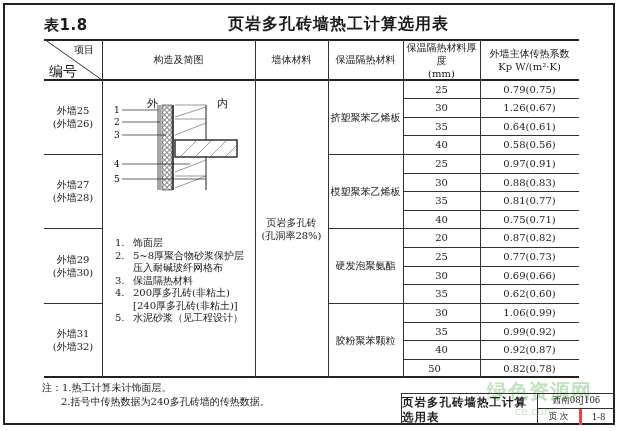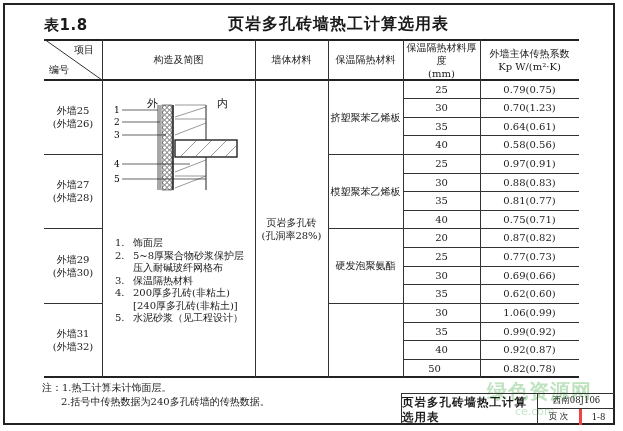--- a/index.html
+++ b/index.html
@@ -12,21 +12,21 @@
   .main-title { position: absolute; left: 228px; top: 14px; font-family: "DejaVu Sans", "Liberation Sans", sans-serif;
                 font-weight: bold; font-size: 16px; letter-spacing: 1px; }
   .grid { position: absolute; left: 44px; top: 39px; width: 535px; height: 421px; }
   .cell { position: absolute; box-sizing: border-box; display: flex; align-items: center; justify-content: center;
           text-align: center; font-size: 10px; line-height: 13px; }
   .hline { position: absolute; height: 1px; background: #333; }
   .vline { position: absolute; width: 1px; background: #333; }
   .thick { background: #222; height: 2px; }
   .diag { position: absolute; left: 0; top: 0; width: 58px; height: 41px; }
   .diag-top { position: absolute; left: 30px; top: 4px; font-size: 10px; }
-  .diag-bot { position: absolute; left: 5px; top: 24px; font-size: 10px; }
+  .diag-bot { position: absolute; left: 5px; top: 24px; font-size: 14px; }
   .hdr { font-size: 10px; }
   .num { font-size: 10px; }
   .diagram { position: absolute; left: 58px; top: 41px; width: 153px; height: 298px; }
   .legend { position: absolute; left: 13px; top: 157px; font-size: 10px; line-height: 12.5px; }
   .legend .row { display: flex; }
   .legend .n { width: 18px; }
   .notes { position: absolute; left: 42px; top: 381px; font-size: 10px; line-height: 14px; }
   .notes .indent { padding-left: 16px; }
   .titleblock { position: absolute; left: 401px; top: 393px; width: 214px; height: 32px; }
   .tb-main { position: absolute; left: 0; top: 0; width: 136px; height: 32px; border-left: 1px solid #333; border-top: 1px solid #333;
@@ -193,25 +193,26 @@
   </div>
 
   <div class="cell" style="left:211px;top:41px;width:73px;height:297px;flex-direction:column;">
     <span>页岩多孔砖</span>
     <span>(孔洞率28%)</span>
   </div>
 
   <div class="cell" style="left:284px;top:41px;width:75px;height:74px;">挤塑聚苯乙烯板</div>
   <div class="cell" style="left:284px;top:189px;width:75px;height:75px;">硬发泡聚氨酯</div>
   <div class="cell" style="left:284px;top:115px;width:75px;height:74px;">模塑聚苯乙烯板</div>
+  <div class="cell" style="left:284px;top:264px;width:75px;height:74px;">胶粉聚苯颗粒</div>
 
   <div class="cell num" style="left:359px;top:41px;width:77px;height:18px;">25</div>
   <div class="cell num" style="left:436px;top:41px;width:99px;height:18px;">0.79(0.75)</div>
   <div class="cell num" style="left:359px;top:59px;width:77px;height:19px;">30</div>
-  <div class="cell num" style="left:436px;top:59px;width:99px;height:19px;">0.70(1.23)</div>
+  <div class="cell num" style="left:436px;top:59px;width:99px;height:19px;">1.26(0.67)</div>
   <div class="cell num" style="left:359px;top:78px;width:77px;height:18px;">35</div>
   <div class="cell num" style="left:436px;top:78px;width:99px;height:18px;">0.64(0.61)</div>
   <div class="cell num" style="left:359px;top:96px;width:77px;height:19px;">40</div>
   <div class="cell num" style="left:436px;top:96px;width:99px;height:19px;">0.58(0.56)</div>
 
   <div class="cell num" style="left:359px;top:115px;width:77px;height:19px;">25</div>
   <div class="cell num" style="left:436px;top:115px;width:99px;height:19px;">0.97(0.91)</div>
   <div class="cell num" style="left:359px;top:134px;width:77px;height:18px;">30</div>
   <div class="cell num" style="left:436px;top:134px;width:99px;height:18px;">0.88(0.83)</div>
   <div class="cell num" style="left:359px;top:152px;width:77px;height:19px;">35</div>

